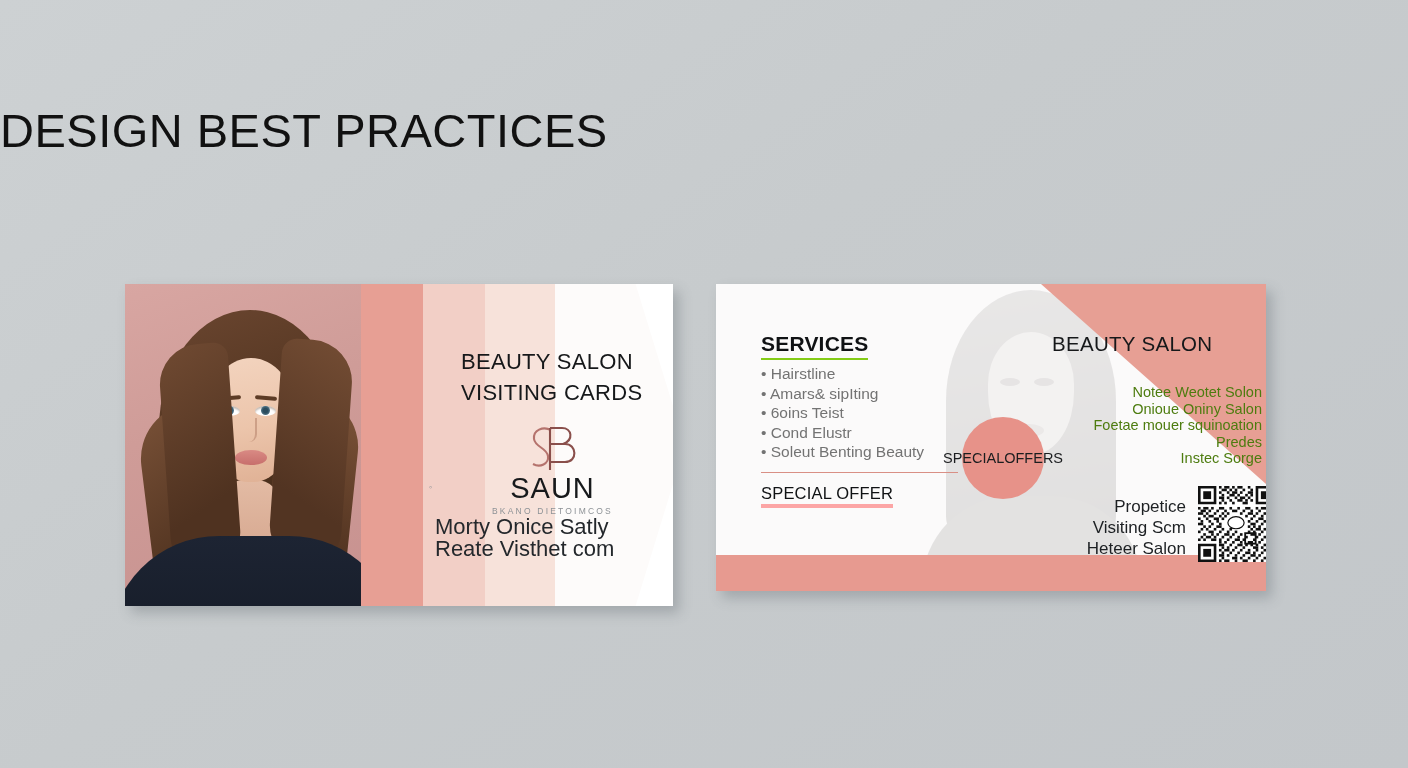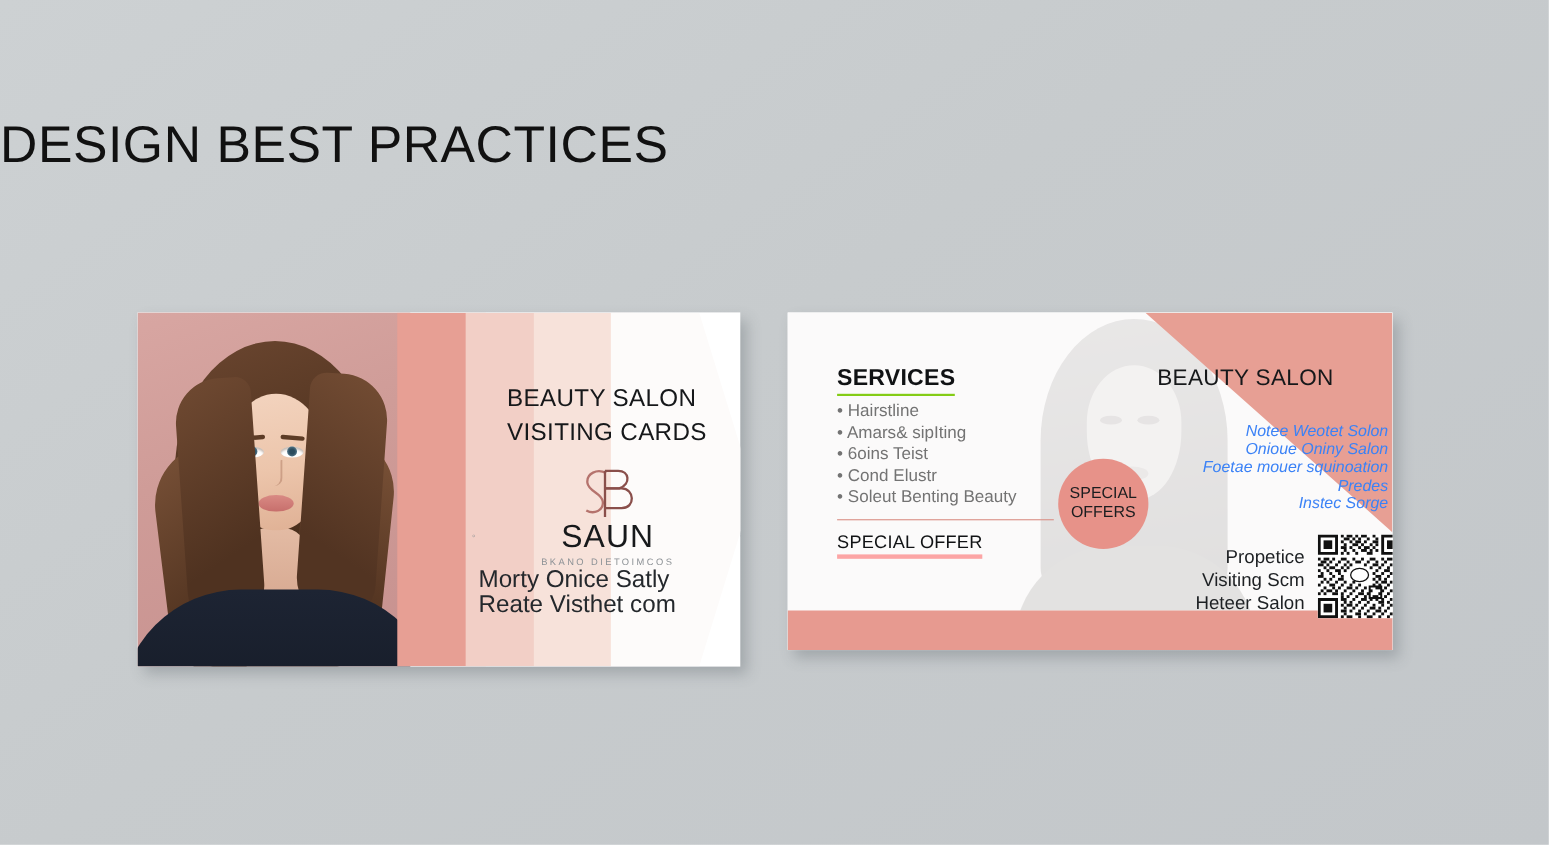--- a/index.html
+++ b/index.html
@@ -340,21 +340,21 @@
   }
 
   .badge {
     position: absolute;
     left: 246px; top: 133px;
     width: 82px; height: 82px;
     border-radius: 50%;
     background: #e79289;
     color: #1b1d1f;
     display: flex;
-    flex-direction: column;
+    flex-direction: row;
     align-items: center;
     justify-content: center;
     font-size: 14.5px;
     line-height: 17px;
     text-align: center;
   }
 
   .back-right { position: absolute; left: 330px; top: 0; width: 220px; }
   .br-title {
     position: absolute;
@@ -365,22 +365,21 @@
     letter-spacing: 0.3px;
     white-space: nowrap;
   }
   .br-body {
     position: absolute;
     left: -20px; top: 100px;
     width: 236px;
     text-align: right;
     font-size: 14.5px;
     line-height: 16.5px;
-    color: #3b82f6;
-    font-style: italic;
+    color: #4d7c0f;
   }
   .br-foot {
     position: absolute;
     left: -20px; top: 212px;
     width: 160px;
     text-align: right;
     font-size: 17px;
     line-height: 21px;
     color: #1d2023;
   }

